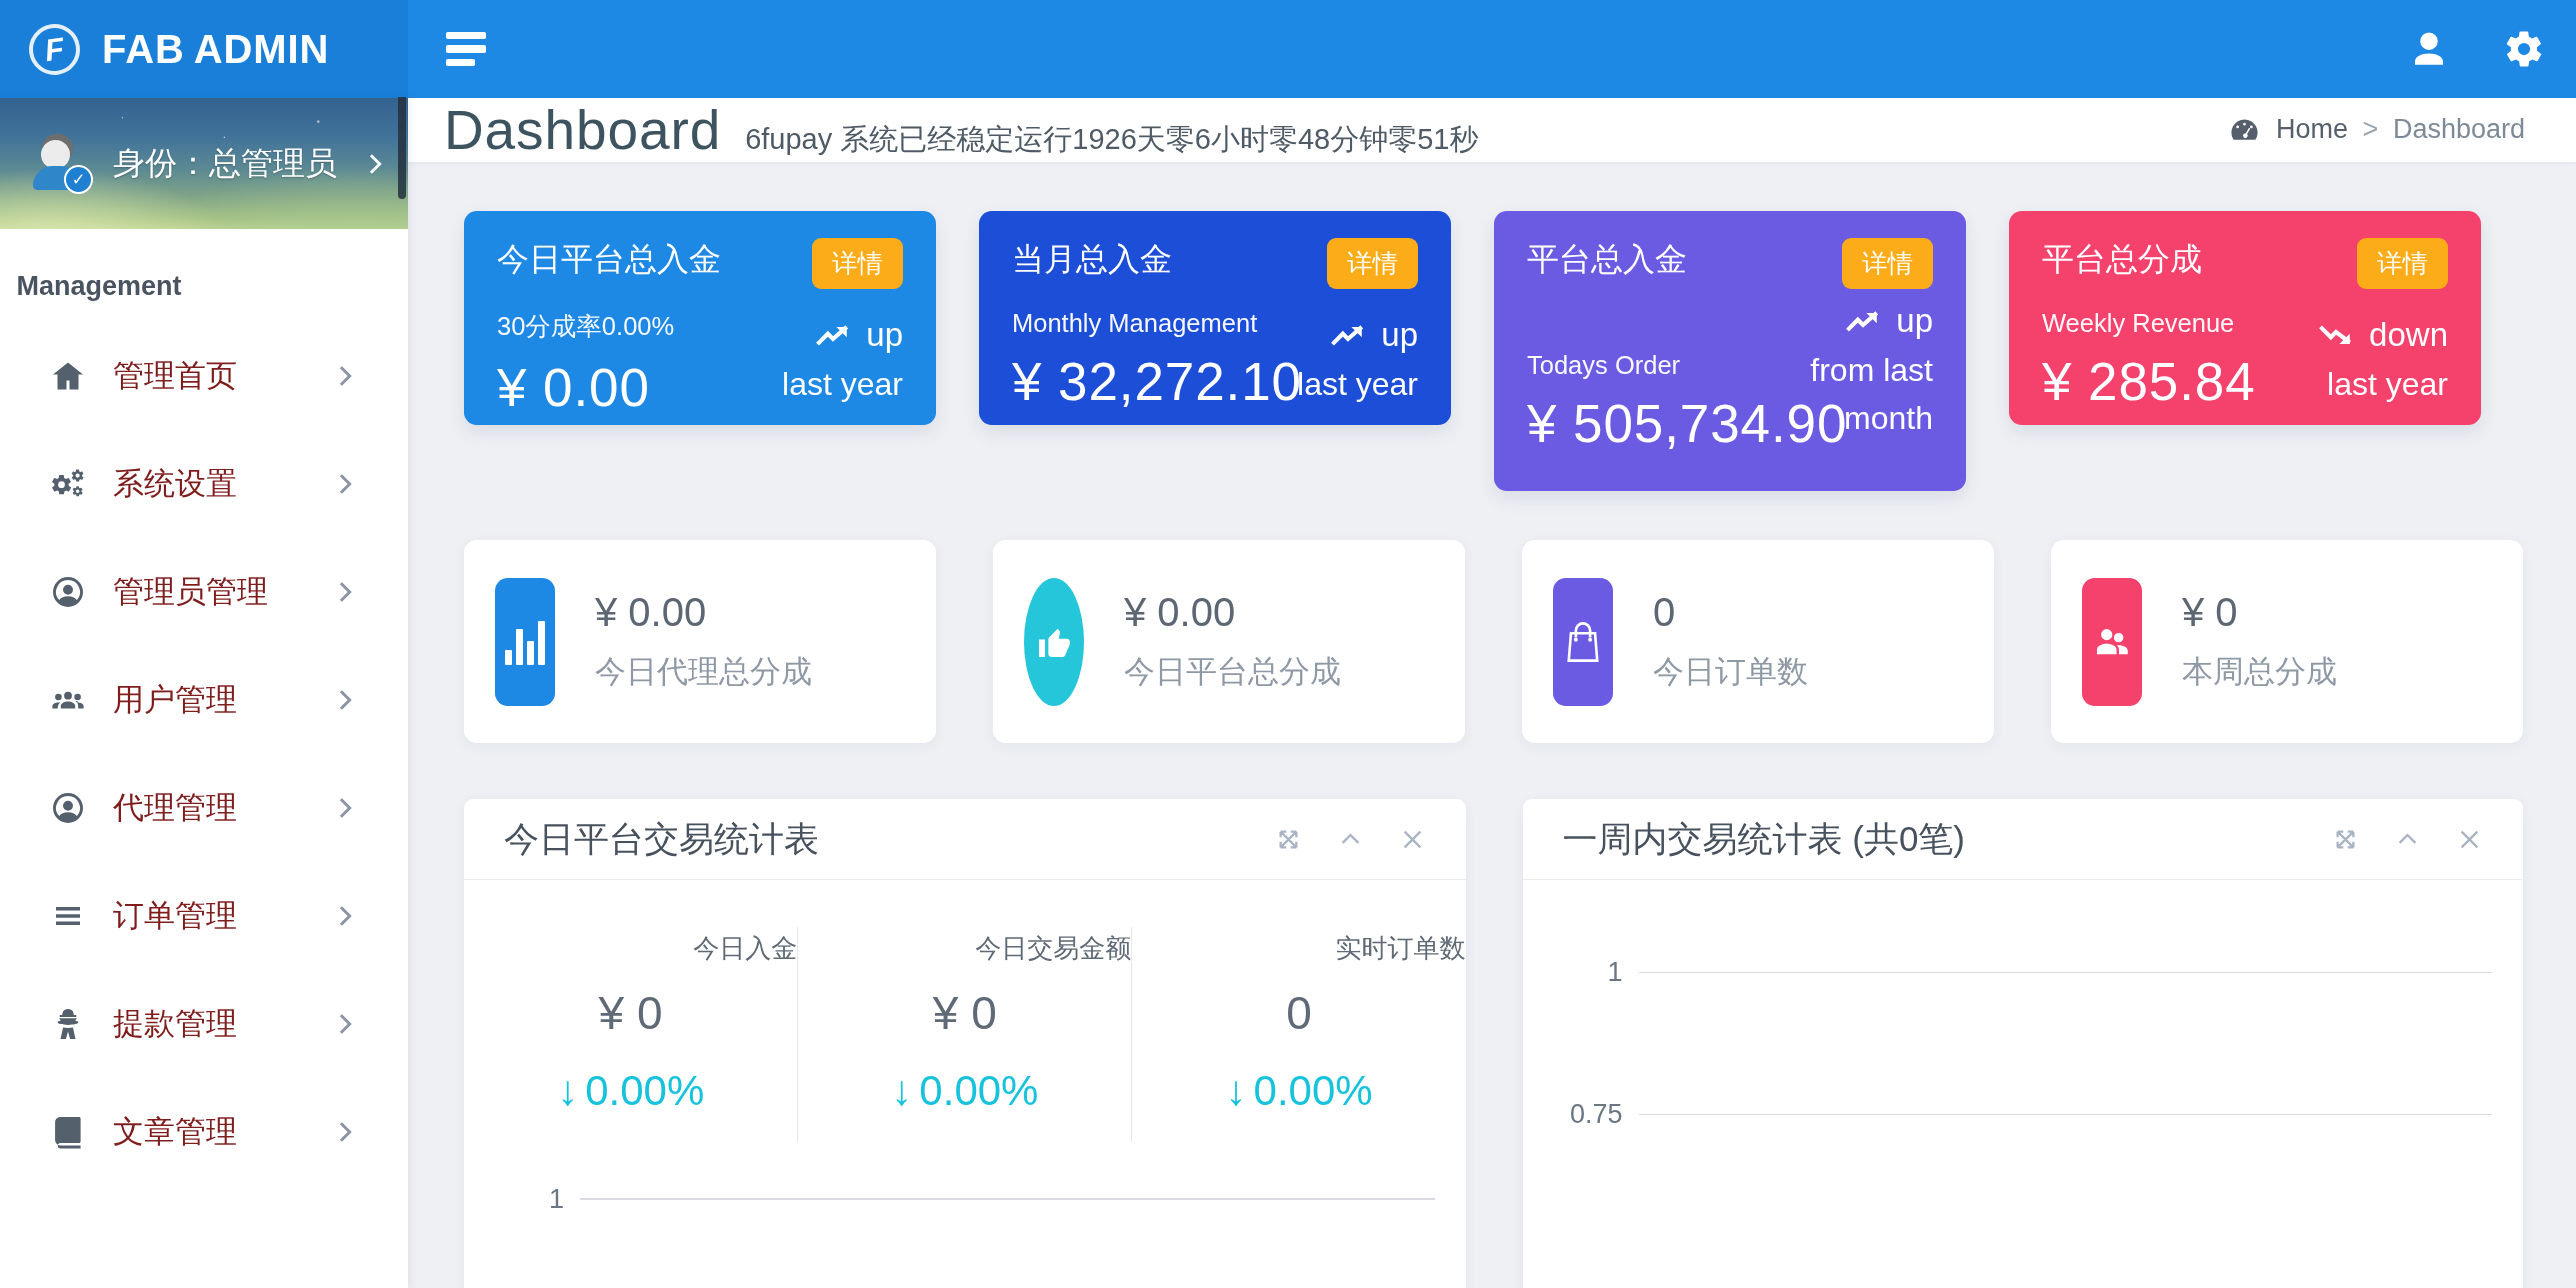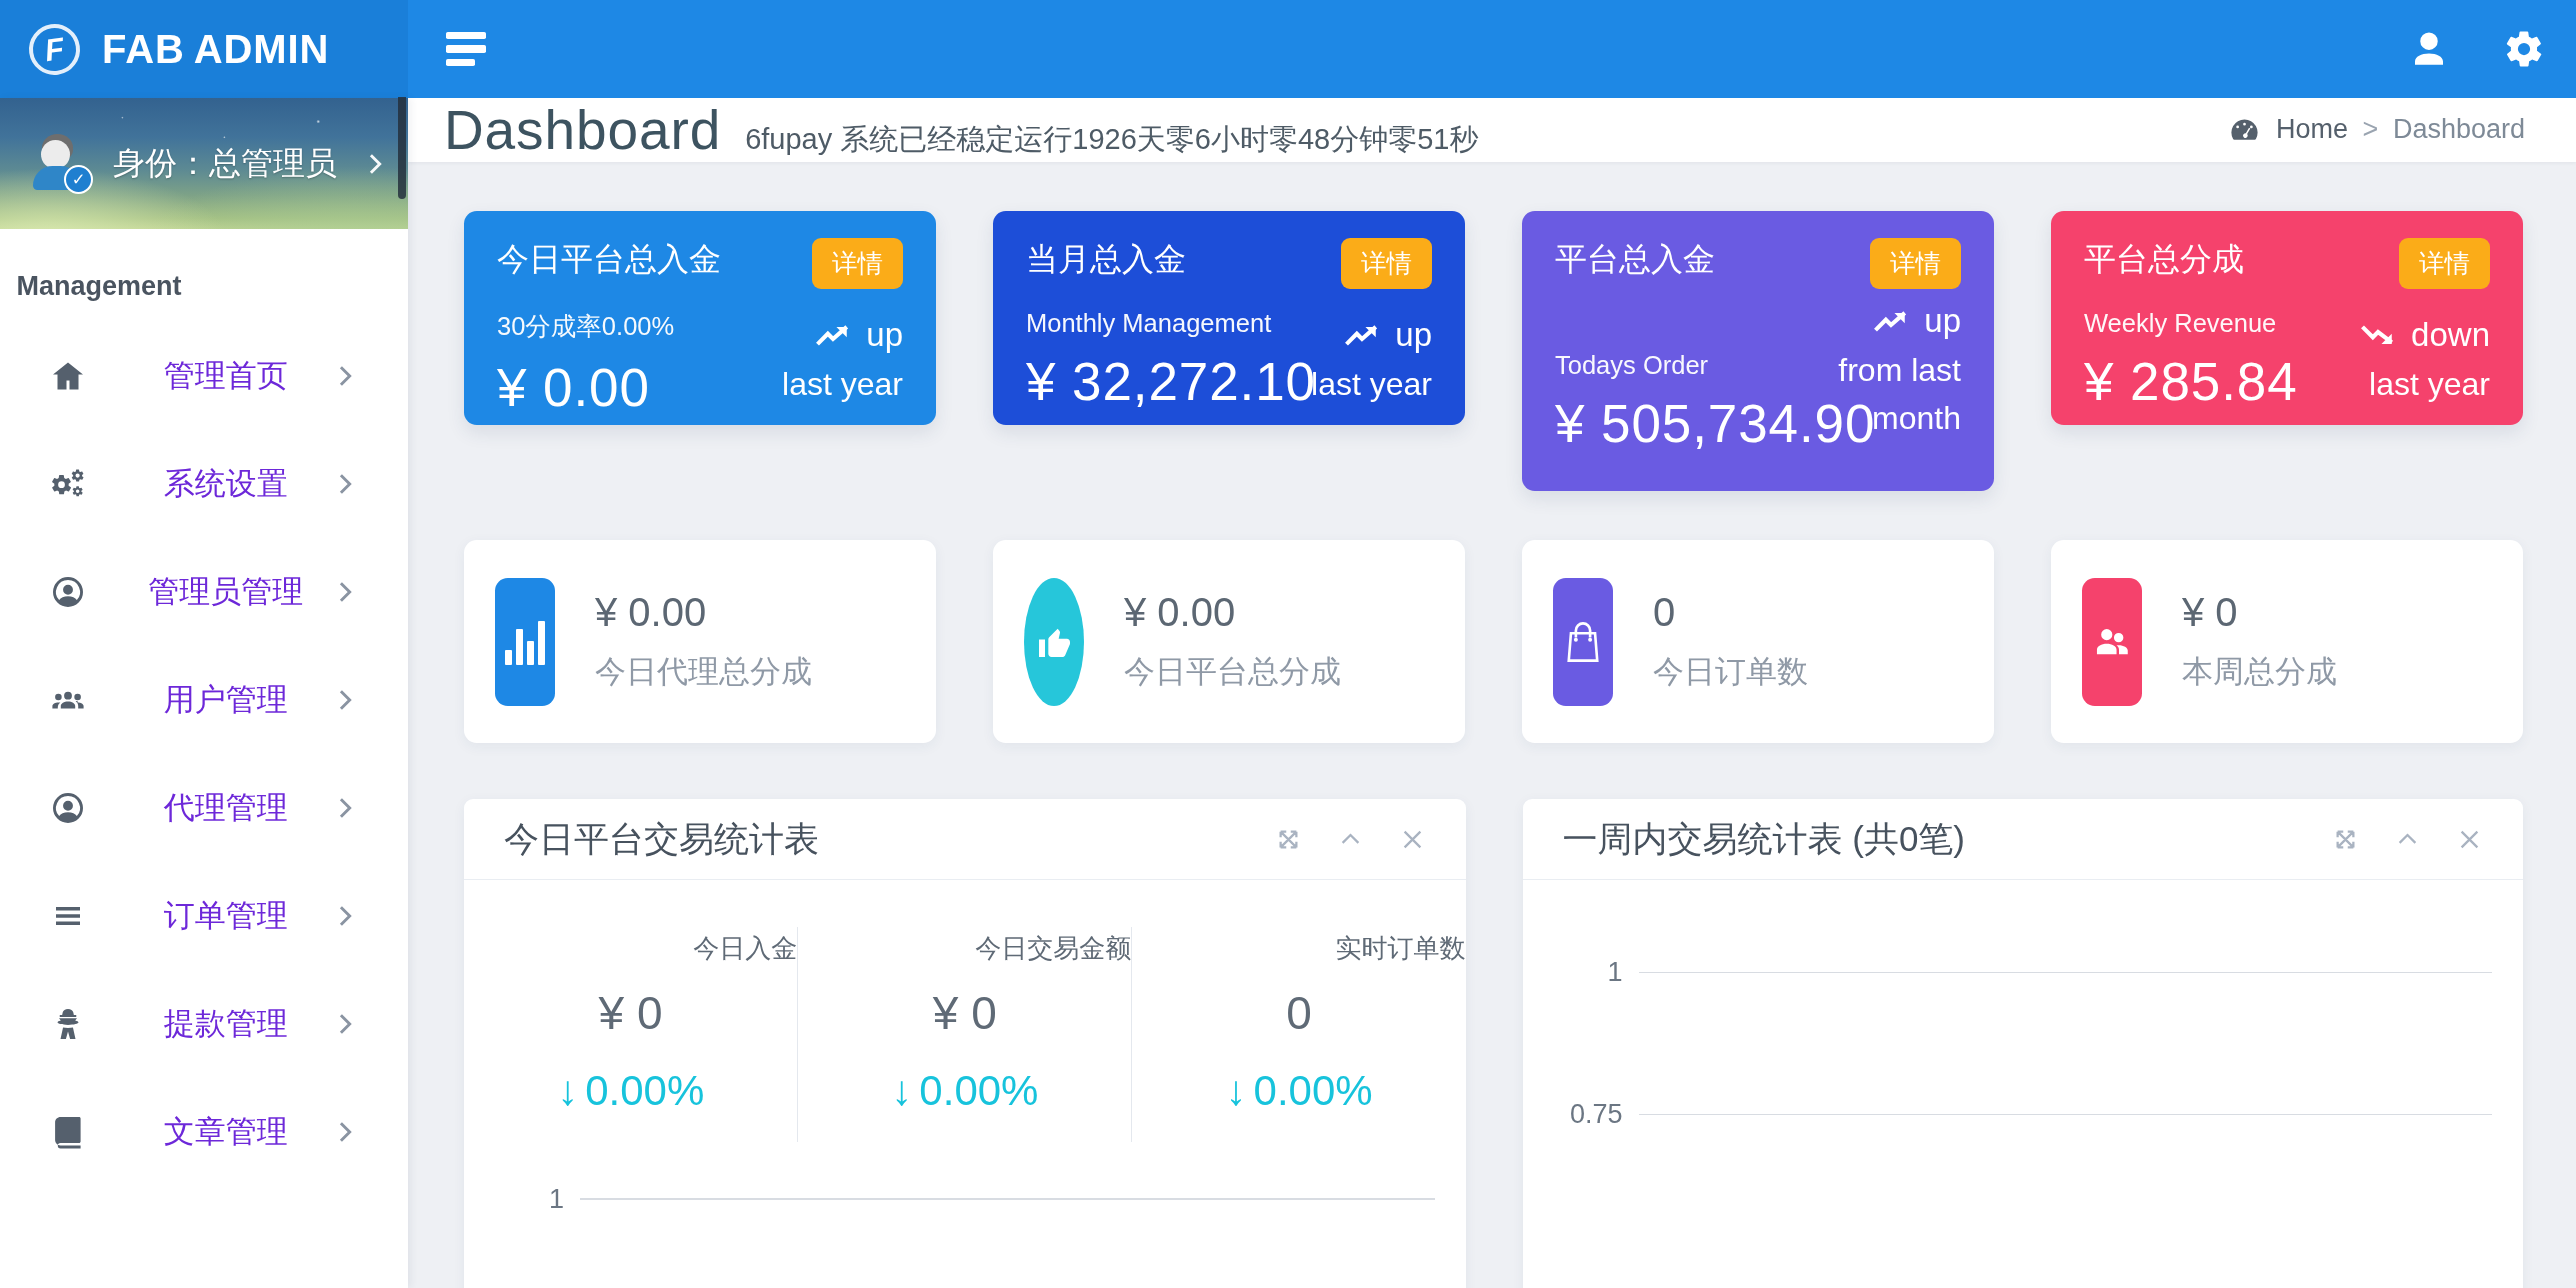--- a/index.html
+++ b/index.html
@@ -34,39 +34,39 @@
   .avatar{position:relative;width:60px;height:60px;flex:none;}
   .avatar .hair{position:absolute;left:9px;top:0;width:31px;height:27px;border-radius:50% 50% 42% 42%;background:#6e6e6e;}
   .avatar .face{position:absolute;left:8.2px;top:6.4px;width:29px;height:29px;border-radius:50%;background:#ececec;}
   .avatar .body{position:absolute;left:0;bottom:3.6px;width:47px;height:24px;border-radius:24px 24px 5.5px 5.5px;background:#2f86c8;}
   .avatar .badge-check{position:absolute;right:0;bottom:0;width:29px;height:29px;border-radius:50%;background:#1f7fd0;border:2.7px solid #fff;box-sizing:border-box;color:#fff;font-size:16.4px;font-weight:700;display:flex;align-items:center;justify-content:center;}
   .identity-label{flex:1;margin-left:20px;text-shadow:0 0.9px 1.8px rgba(0,0,0,.25);}
   .chev{color:rgba(255,255,255,.95);}
   .chev svg, .item-chev svg{width:14.6px;height:24px;stroke:currentColor;}
   .nav-section{margin:42px 0 0 16.4px;font-size:27px;font-weight:600;color:#4a5460;}
   .menu{margin-top:20px;}
-  .menu-item{height:108px;display:flex;align-items:center;cursor:pointer;color:#6d28d9;text-align:center;}
+  .menu-item{height:108px;display:flex;align-items:center;cursor:pointer;color:#7f1d1d;}
   .menu-item .mi-icon{width:55px;margin-left:40px;display:flex;justify-content:center;color:#55606d;}
   .menu-item .mi-icon svg{width:36px;height:36px;fill:currentColor;}
   .menu-item .mi-label{flex:1;margin-left:18px;font-size:31px;}
   .item-chev{color:#8a94a2;margin-right:55px;}
   
   .main{flex:1;display:flex;flex-direction:column;min-width:0;}
   .page-header{height:131px;background:#fff;display:flex;align-items:center;padding:0 51px 0 36px;box-sizing:border-box;box-shadow:0 1.8px 3.6px rgba(50,60,80,.06);}
   .title-wrap{display:flex;align-items:baseline;gap:24px;}
   .page-title{font-size:55px;color:#3d5360;font-weight:500;letter-spacing:0.9px;}
   .page-subtitle{font-size:29px;color:#4e5b66;}
   .ph-spacer{flex:1;}
   .breadcrumb{display:flex;align-items:flex-start;gap:14.6px;font-size:27px;color:#55606c;}
   .breadcrumb svg{width:33px;height:33px;fill:#55606c;}
   .bc-sep{color:#9aa4b0;}
   .bc-current{color:#7e8a97;}
   .content{padding:49px 53px 0 56px;box-sizing:border-box;}
   
-  .cards-row{display:flex;gap:57px;align-items:flex-start;}
+  .cards-row{display:flex;gap:43px;align-items:flex-start;}
   .stat-card{width:472px;height:214px;border-radius:12.8px;box-sizing:border-box;padding:27px 33px;color:#fff;display:flex;box-shadow:0 7.3px 18px rgba(40,60,100,.10);}
   .stat-card.tall{height:280px;}
   .c0{background:#1e88e5}.c1{background:#1d4ed8}.c2{background:#6a5be2}.c3{background:#f5426c}
   .sc-left{flex:1;min-width:0;}
   .sc-title{font-size:32px;font-weight:500;}
   .sc-sub{margin-top:27px;font-size:25.5px;opacity:.96;}
   .sc-value{margin-top:12.8px;font-size:53px;letter-spacing:0.9px;white-space:nowrap;}
   .sc-right{width:159px;flex:none;display:flex;flex-direction:column;align-items:flex-end;}
   .badge{background:#fbac18;color:#fff;font-size:25.5px;padding:8.2px 20px;border-radius:9px;cursor:pointer;}
   .trend{margin-top:27px;display:flex;align-items:center;gap:12.8px;font-size:33px;}

